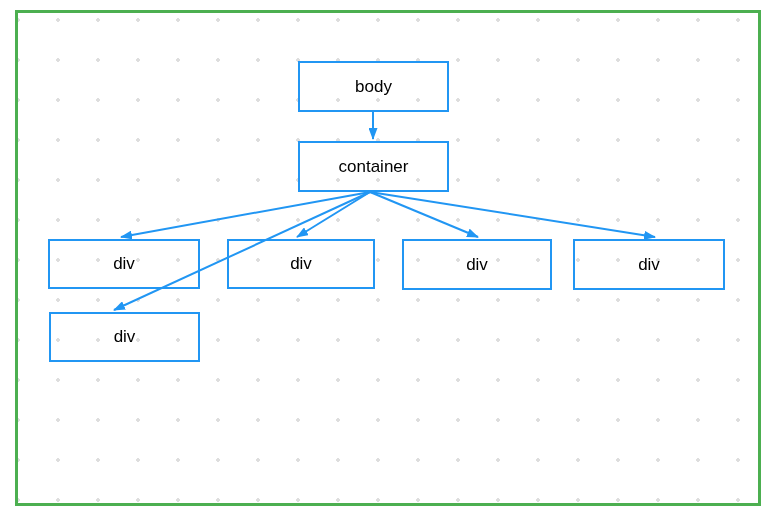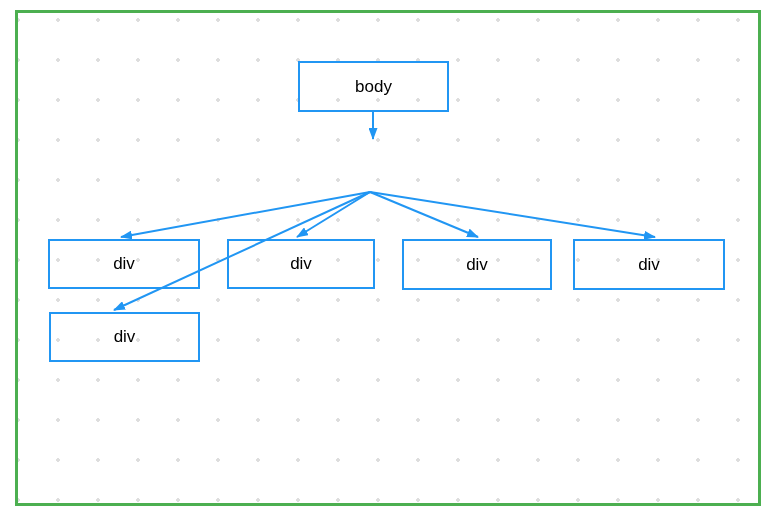--- a/index.html
+++ b/index.html
@@ -79,20 +79,23 @@
       <line x1="370" y1="192" x2="297" y2="237" marker-end="url(#arrowhead)"></line>
       <line x1="370" y1="192" x2="478" y2="237" marker-end="url(#arrowhead)"></line>
       <line x1="370" y1="192" x2="655" y2="237" marker-end="url(#arrowhead)"></line>
       <line x1="370" y1="192" x2="114" y2="310" marker-end="url(#arrowhead)"></line>
     </svg>
 
   <div class="node" style="left: 298px; top: 61px; width: 151px; height: 51px;">
     <span class="node-label">body</span>
   </div>
 
+  <div class="node" style="left: 298px; top: 141px; width: 151px; height: 51px;">
+    <span class="node-label">container</span>
+  </div>
 
   <div class="node" style="left: 48px; top: 239px; width: 152px; height: 50px;">
     <span class="node-label">div</span>
   </div>
 
   <div class="node" style="left: 227px; top: 239px; width: 148px; height: 50px;">
     <span class="node-label">div</span>
   </div>
 
   <div class="node" style="left: 402px; top: 239px; width: 150px; height: 51px;">

